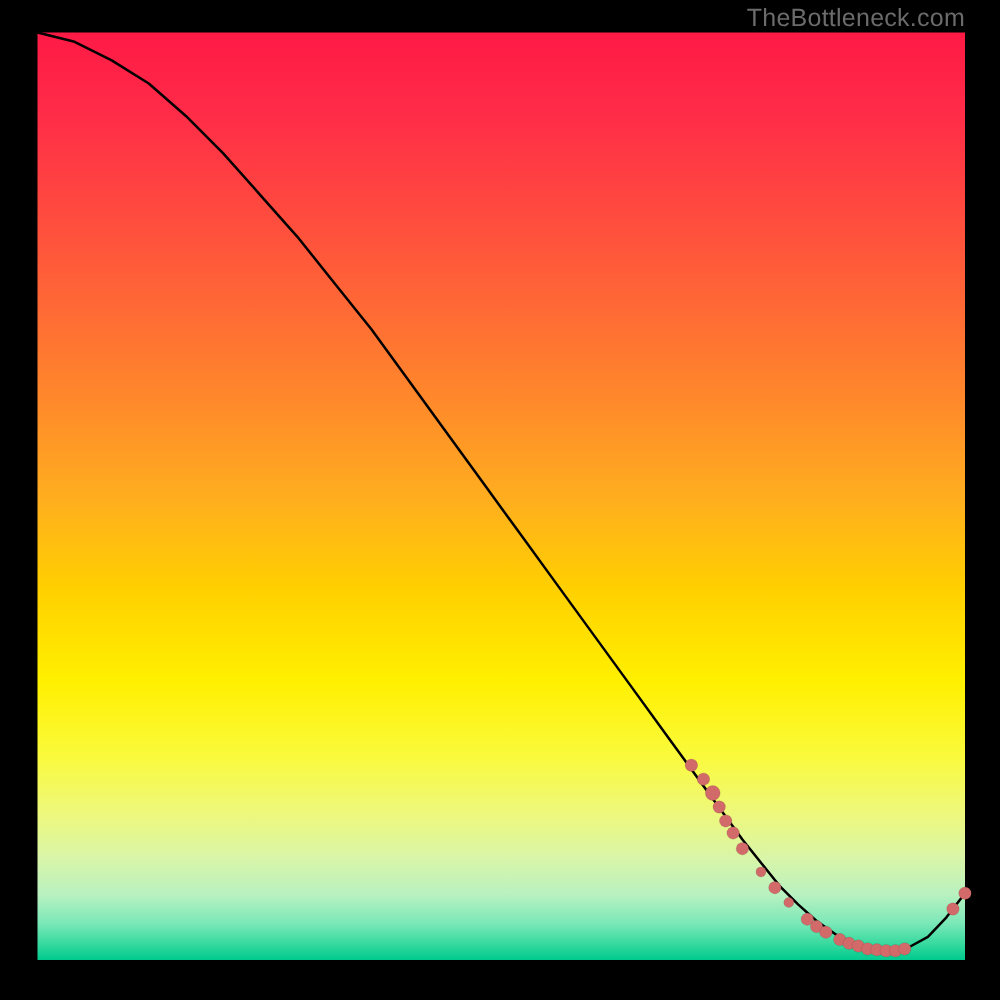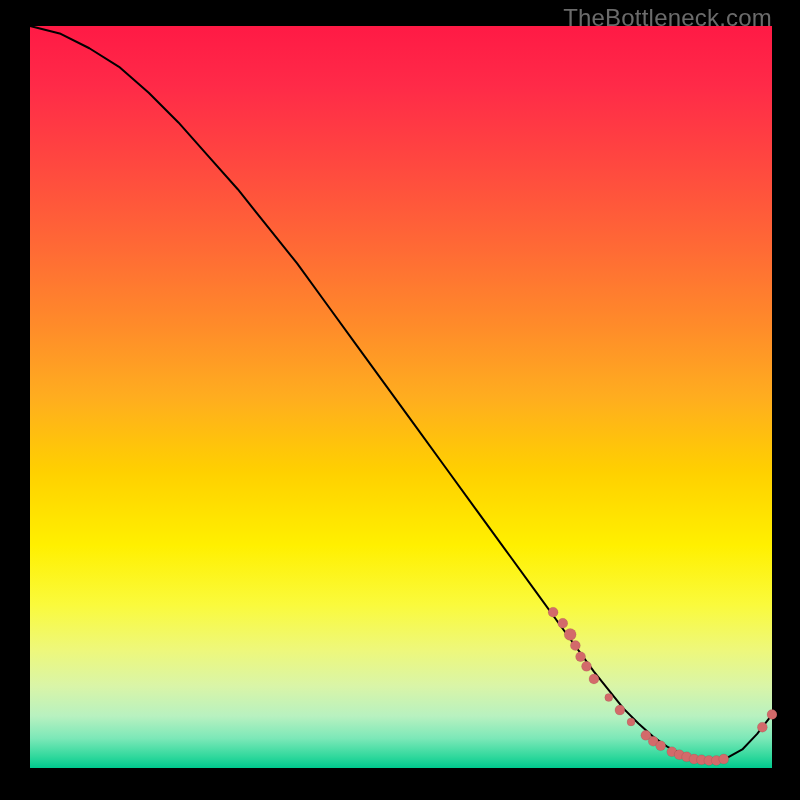--- a/index.html
+++ b/index.html
@@ -36,21 +36,21 @@
       #7ce8b8 96%,
       #2fd89c 98.5%,
       #00c98e 100%
     );
   }
   .watermark {
     position: absolute;
     top: 4px;
     right: 28px;
     font-family: Arial, Helvetica, sans-serif;
-    font-size: 24px;
+    font-size: 20px;
     color: #6b6b6b;
     letter-spacing: 0.2px;
   }
   svg.curve {
     position: absolute;
     inset: 0;
     width: 100%;
     height: 100%;
     overflow: visible;
   }

